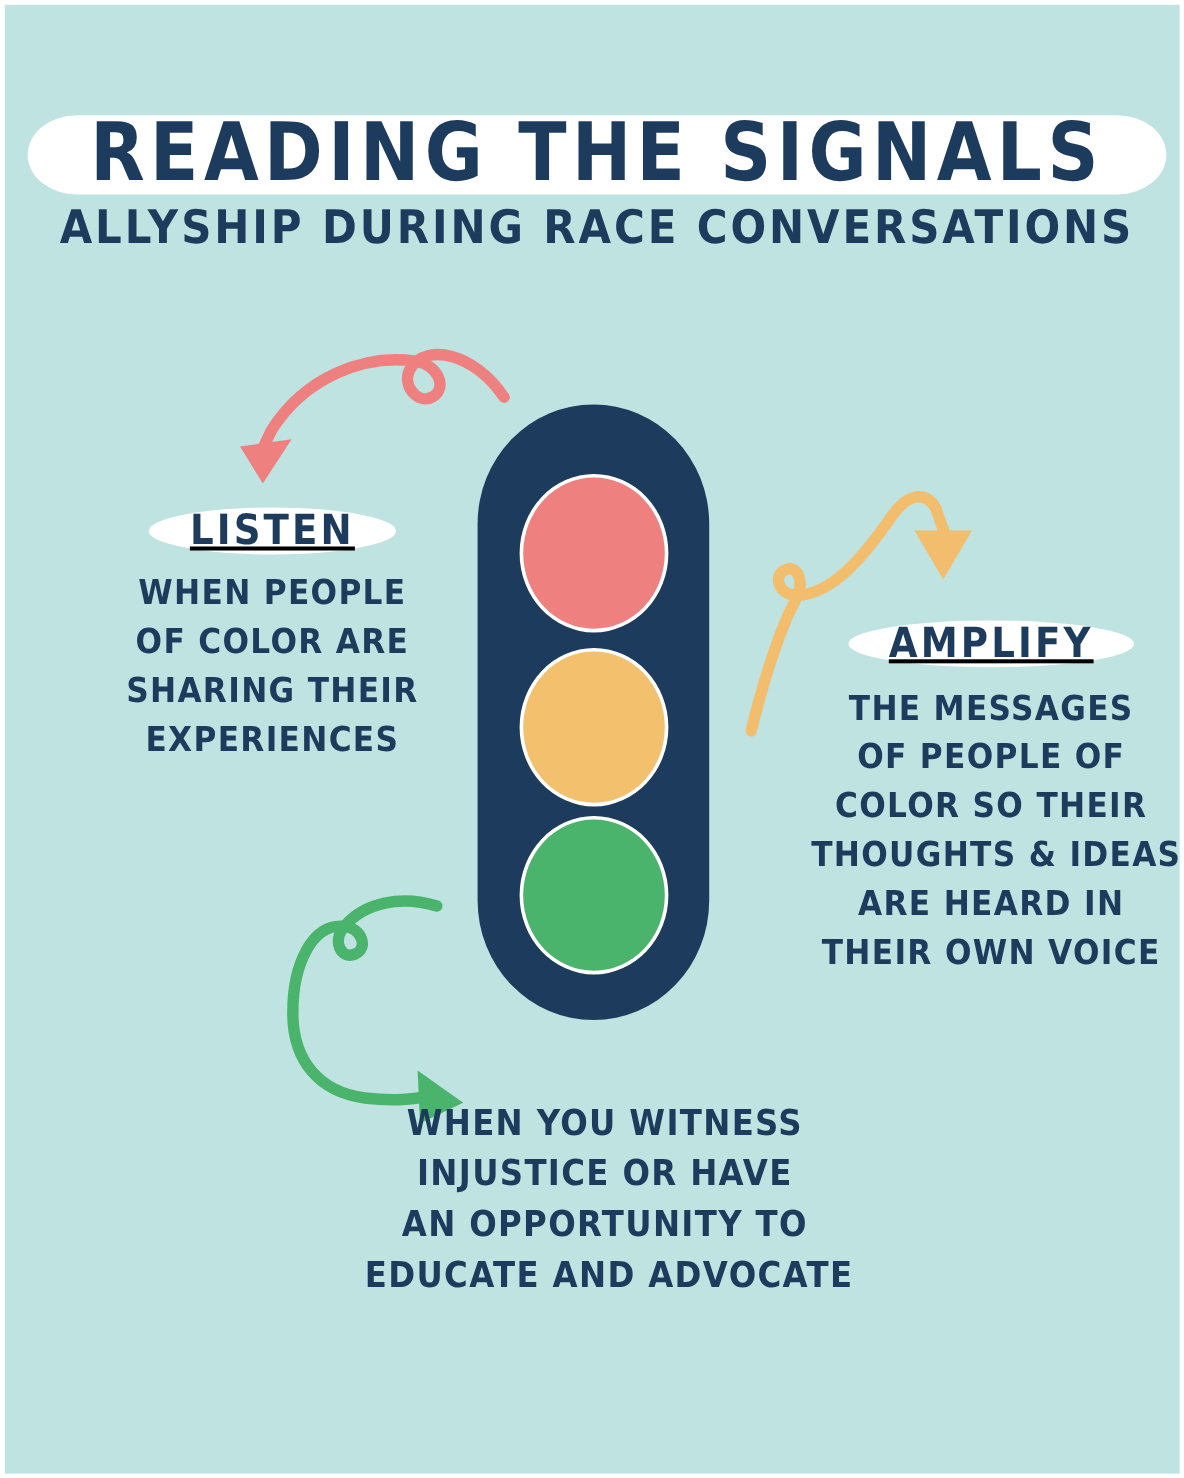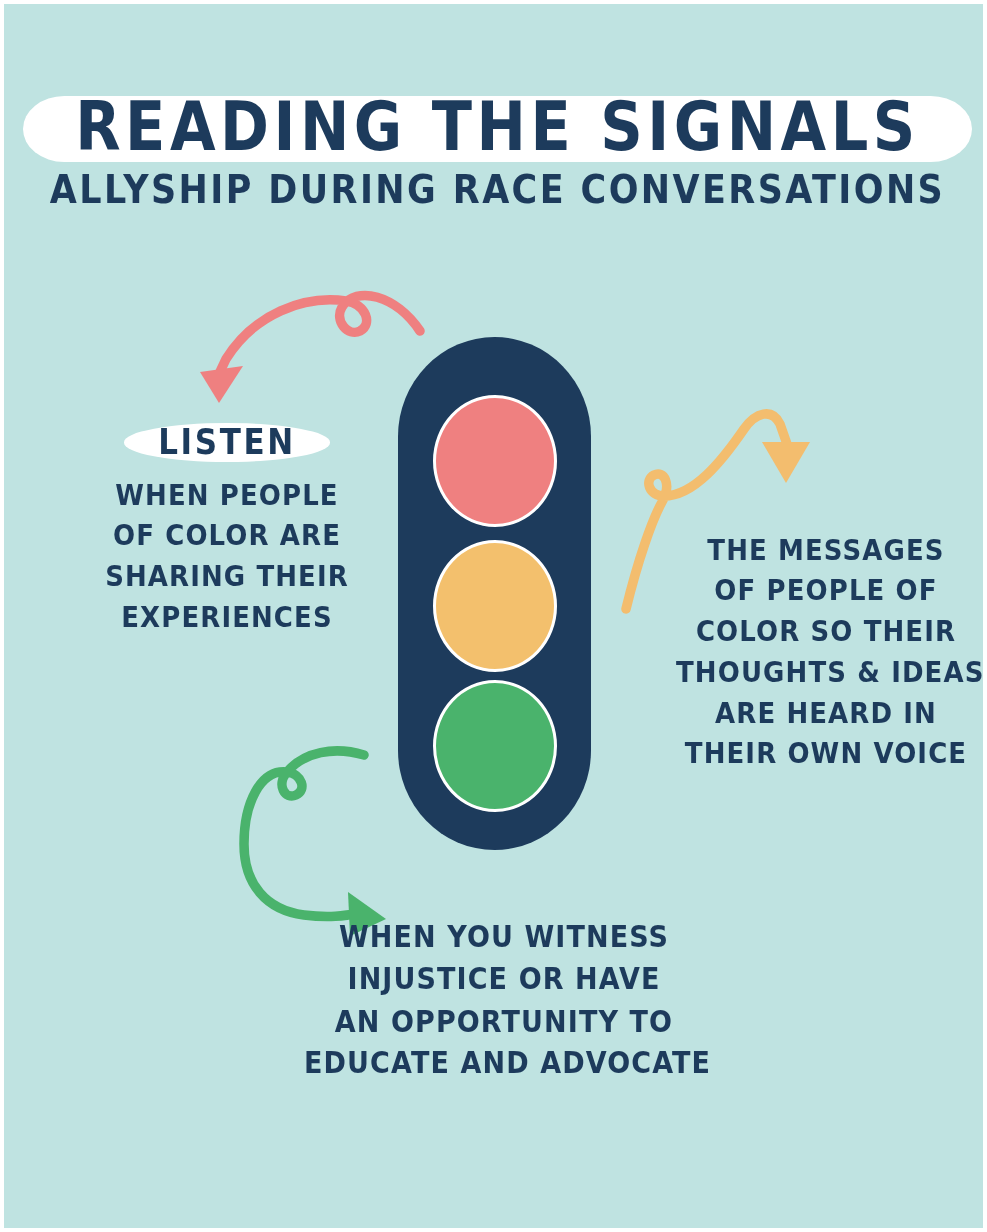--- a/index.html
+++ b/index.html
@@ -111,20 +111,21 @@
     z-index: 1;
     pointer-events: none;
   }
 
   
   .callout { position: absolute; z-index: 3; }
 
   .label-wrap {
     position: relative;
     display: inline-block;
+    text-decoration: underline;
   }
   .label-pill {
     position: absolute;
     left: -28px;
     right: -28px;
     top: 1px;
     bottom: 1px;
     background: #ffffff;
     border-radius: 50%;
     z-index: 0;
@@ -229,20 +230,24 @@
     </span>
     <div class="body-text">
       <span class="line">WHEN PEOPLE</span>
       <span class="line">OF COLOR ARE</span>
       <span class="line">SHARING THEIR</span>
       <span class="line">EXPERIENCES</span>
     </div>
   </div>
 
   <div class="callout" id="callout-amplify">
+    <span class="label-wrap">
+      <span class="label-pill"></span>
+      <span class="label-text">AMPLIFY</span>
+    </span>
     <div class="body-text">
       <span class="line">THE MESSAGES</span>
       <span class="line">OF PEOPLE OF</span>
       <span class="line">COLOR SO THEIR</span>
       <span class="line">THOUGHTS &amp; IDEAS</span>
       <span class="line">ARE HEARD IN</span>
       <span class="line">THEIR OWN VOICE</span>
     </div>
   </div>
 

